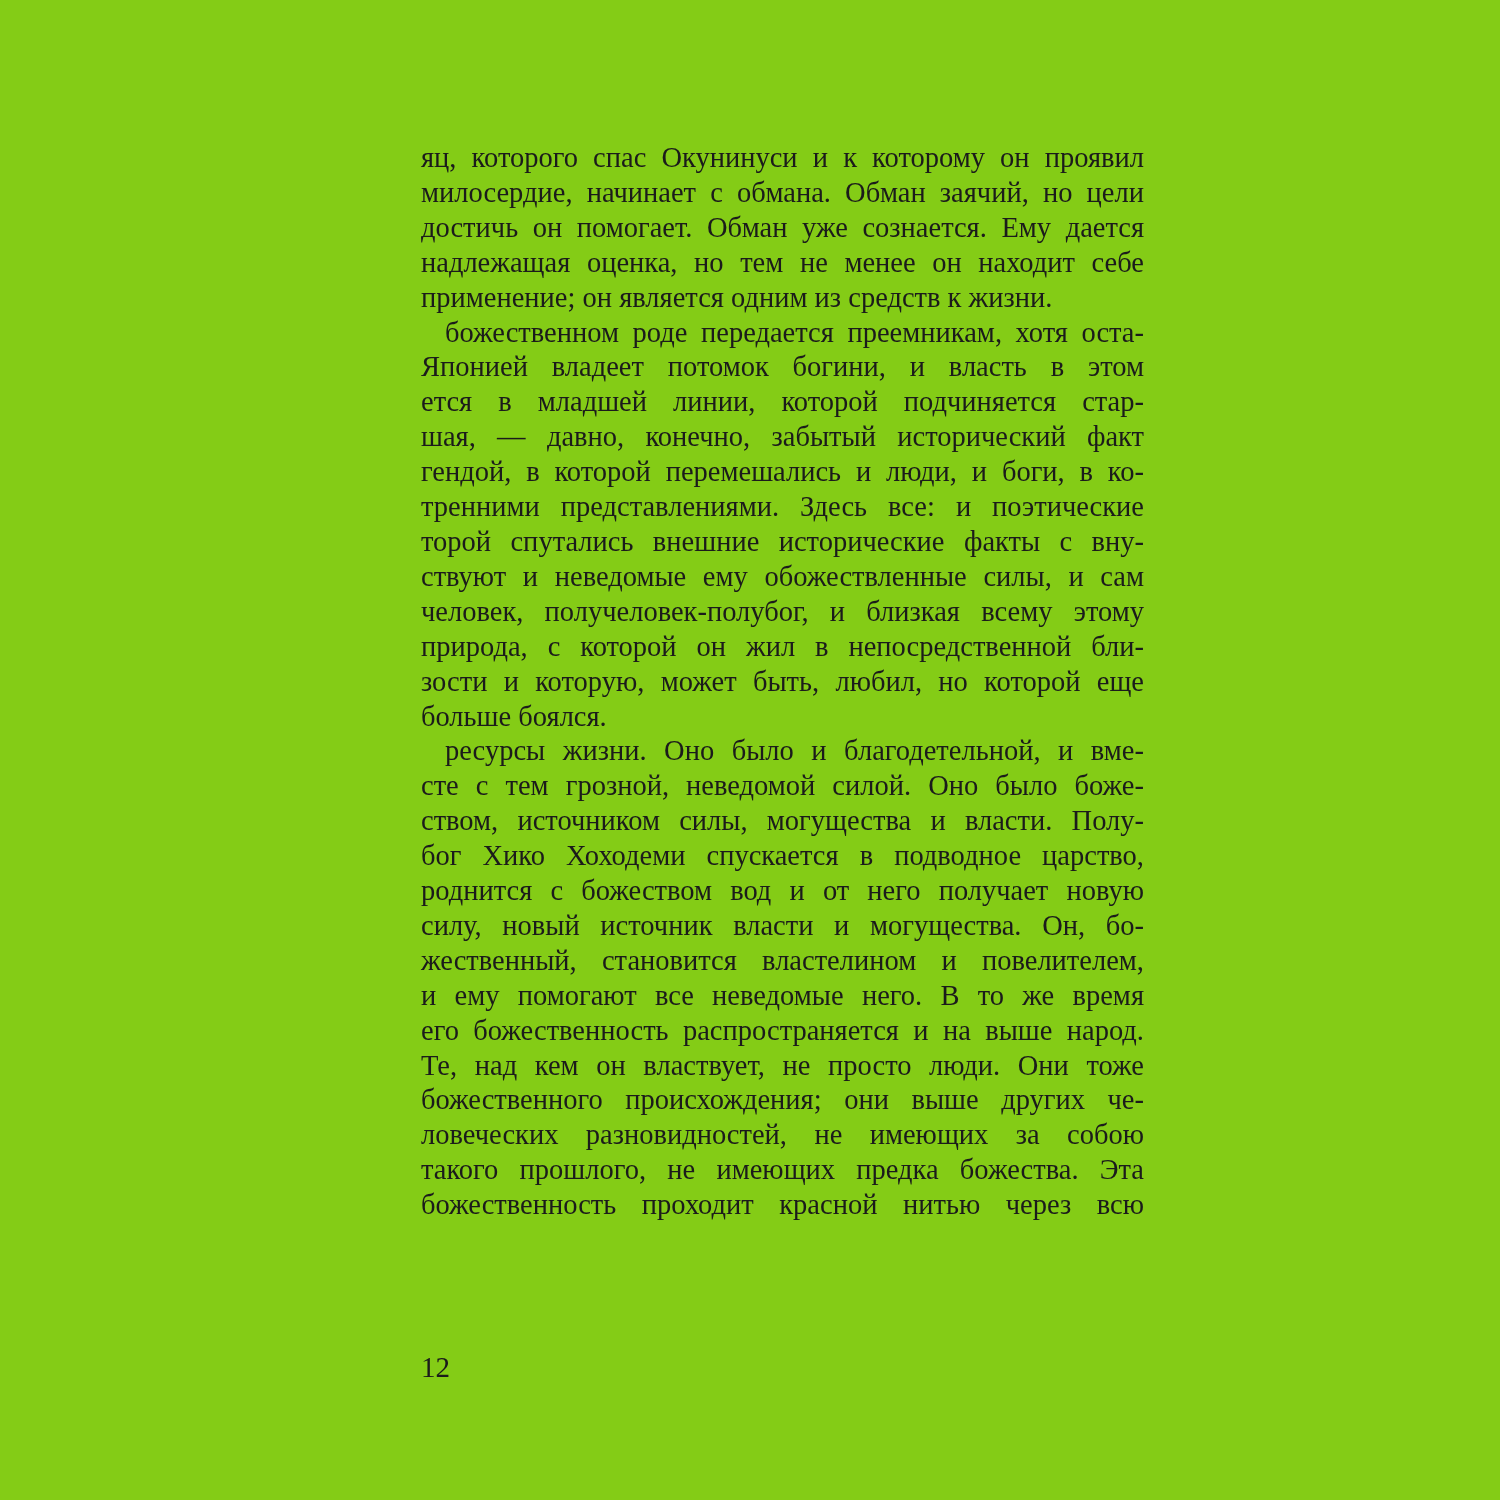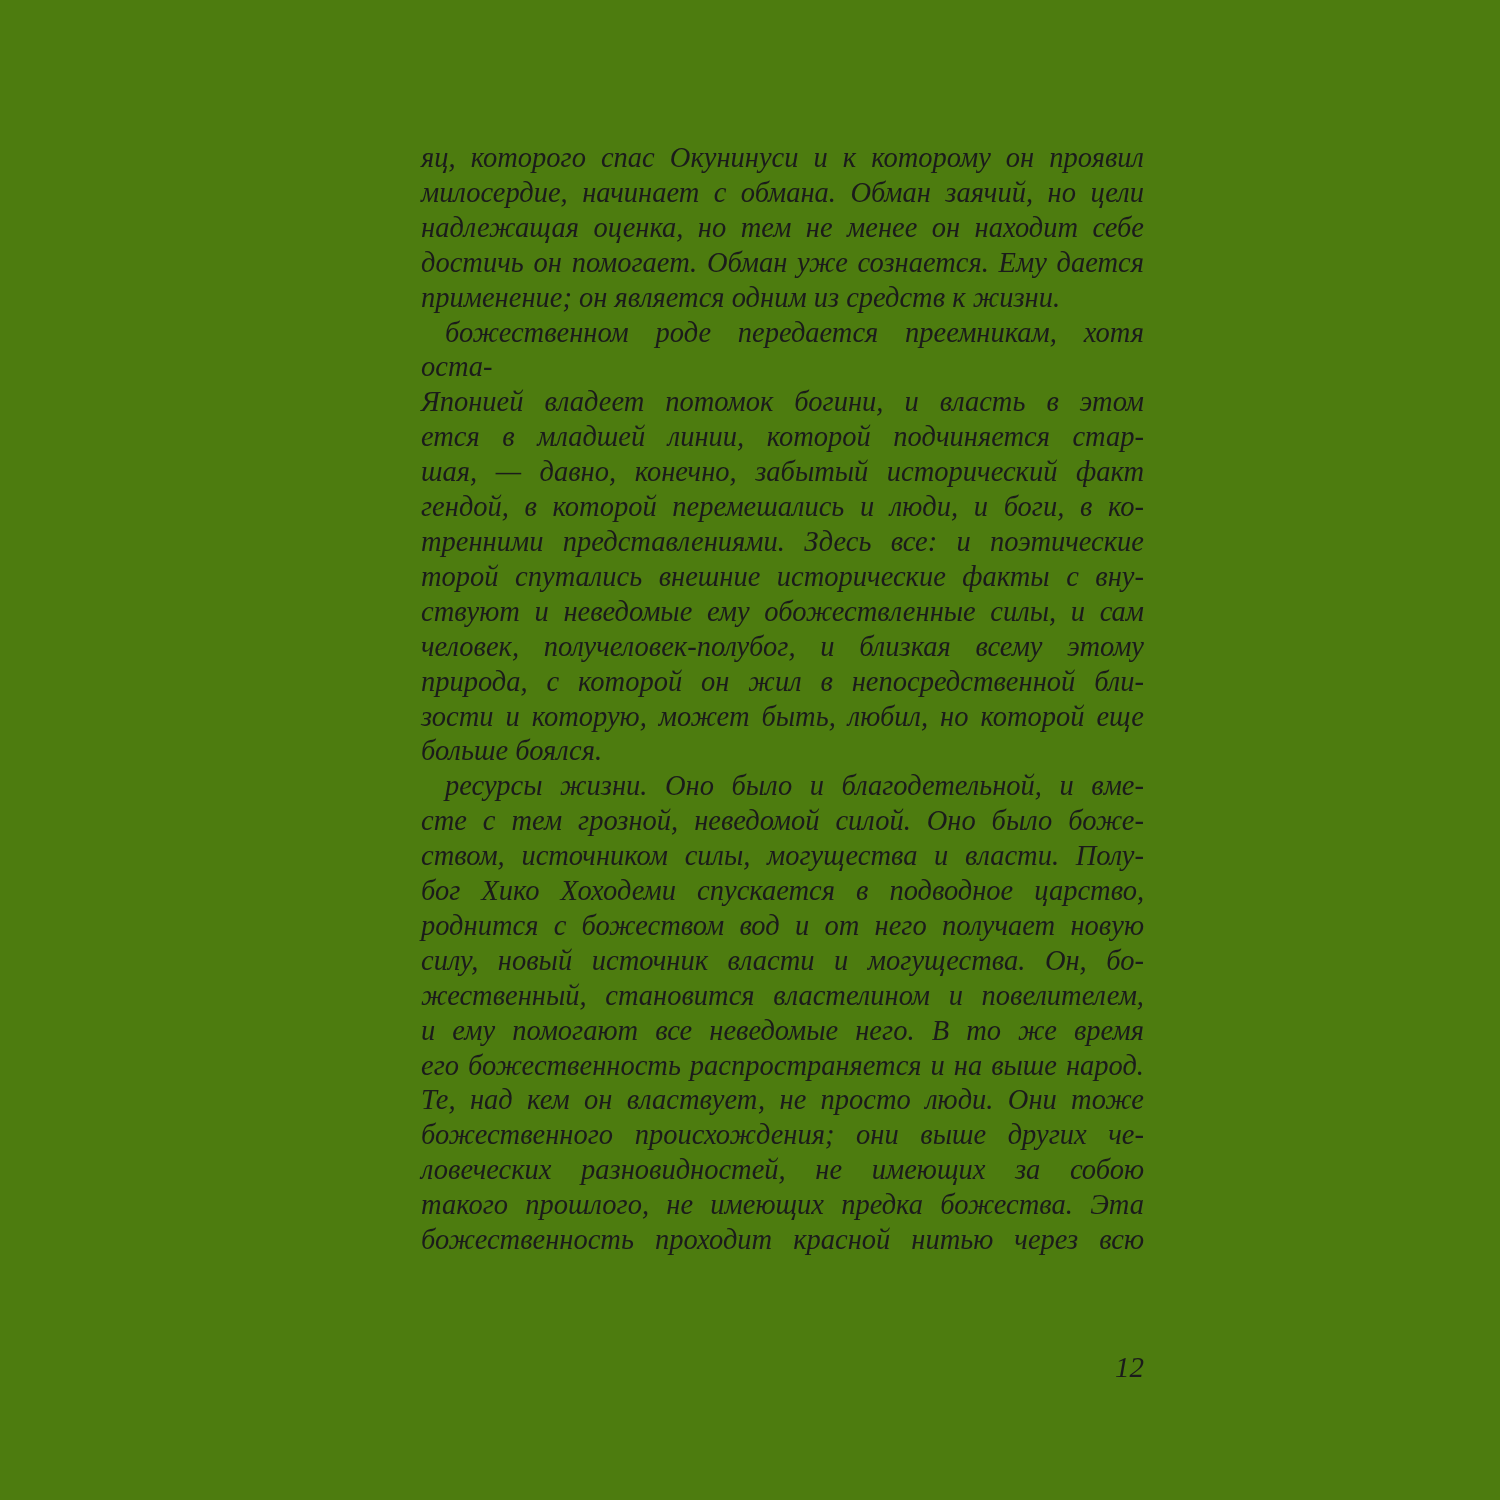--- a/index.html
+++ b/index.html
@@ -4,24 +4,23 @@
 <style>
   html, body {
     margin: 0;
     padding: 0;
     background: #ffffff;
   }
   .book-page {
     position: relative;
     width: 1500px;
     height: 1500px;
-    background: #4d7c0f;
+    background: #84cc16;
     overflow: hidden;
     font-family: "Liberation Serif", serif;
-    font-style: italic;
   }
   .page-text {
     position: absolute;
     left: 421px;
     top: 141px;
     width: 723px;
     font-size: 28.5px;
     line-height: 34.9px;
     color: #1b1b1b;
   }
@@ -40,35 +39,35 @@
     -moz-text-align-last: left;
   }
   .paragraph.indent .line:first-child {
     text-indent: 24px;
   }
   .page-number {
     position: absolute;
     left: 421px;
     top: 1351px;
     width: 723px;
-    text-align: right;
+    text-align: left;
     font-size: 29px;
     color: #1b1b1b;
   }
 </style>
 </head>
 <body>
 
 <div class="book-page">
   <div class="page-text">
       <div class="paragraph">
         <div class="line">яц, которого спас Окунинуси и к которому он проявил</div>
         <div class="line">милосердие, начинает с обмана. Обман заячий, но цели</div>
+        <div class="line">достичь он помогает. Обман уже сознается. Ему дается</div>
         <div class="line">надлежащая оценка, но тем не менее он находит себе</div>
-        <div class="line">достичь он помогает. Обман уже сознается. Ему дается</div>
         <div class="line last">применение; он является одним из средств к жизни.</div>
       </div>
       <div class="paragraph indent">
         <div class="line">божественном роде передается преемникам, хотя оста-</div>
         <div class="line">Японией владеет потомок богини, и власть в этом</div>
         <div class="line">ется в младшей линии, которой подчиняется стар-</div>
         <div class="line">шая, — давно, конечно, забытый исторический факт</div>
         <div class="line">гендой, в которой перемешались и люди, и боги, в ко-</div>
         <div class="line">тренними представлениями. Здесь все: и поэтические</div>
         <div class="line">торой спутались внешние исторические факты с вну-</div>

